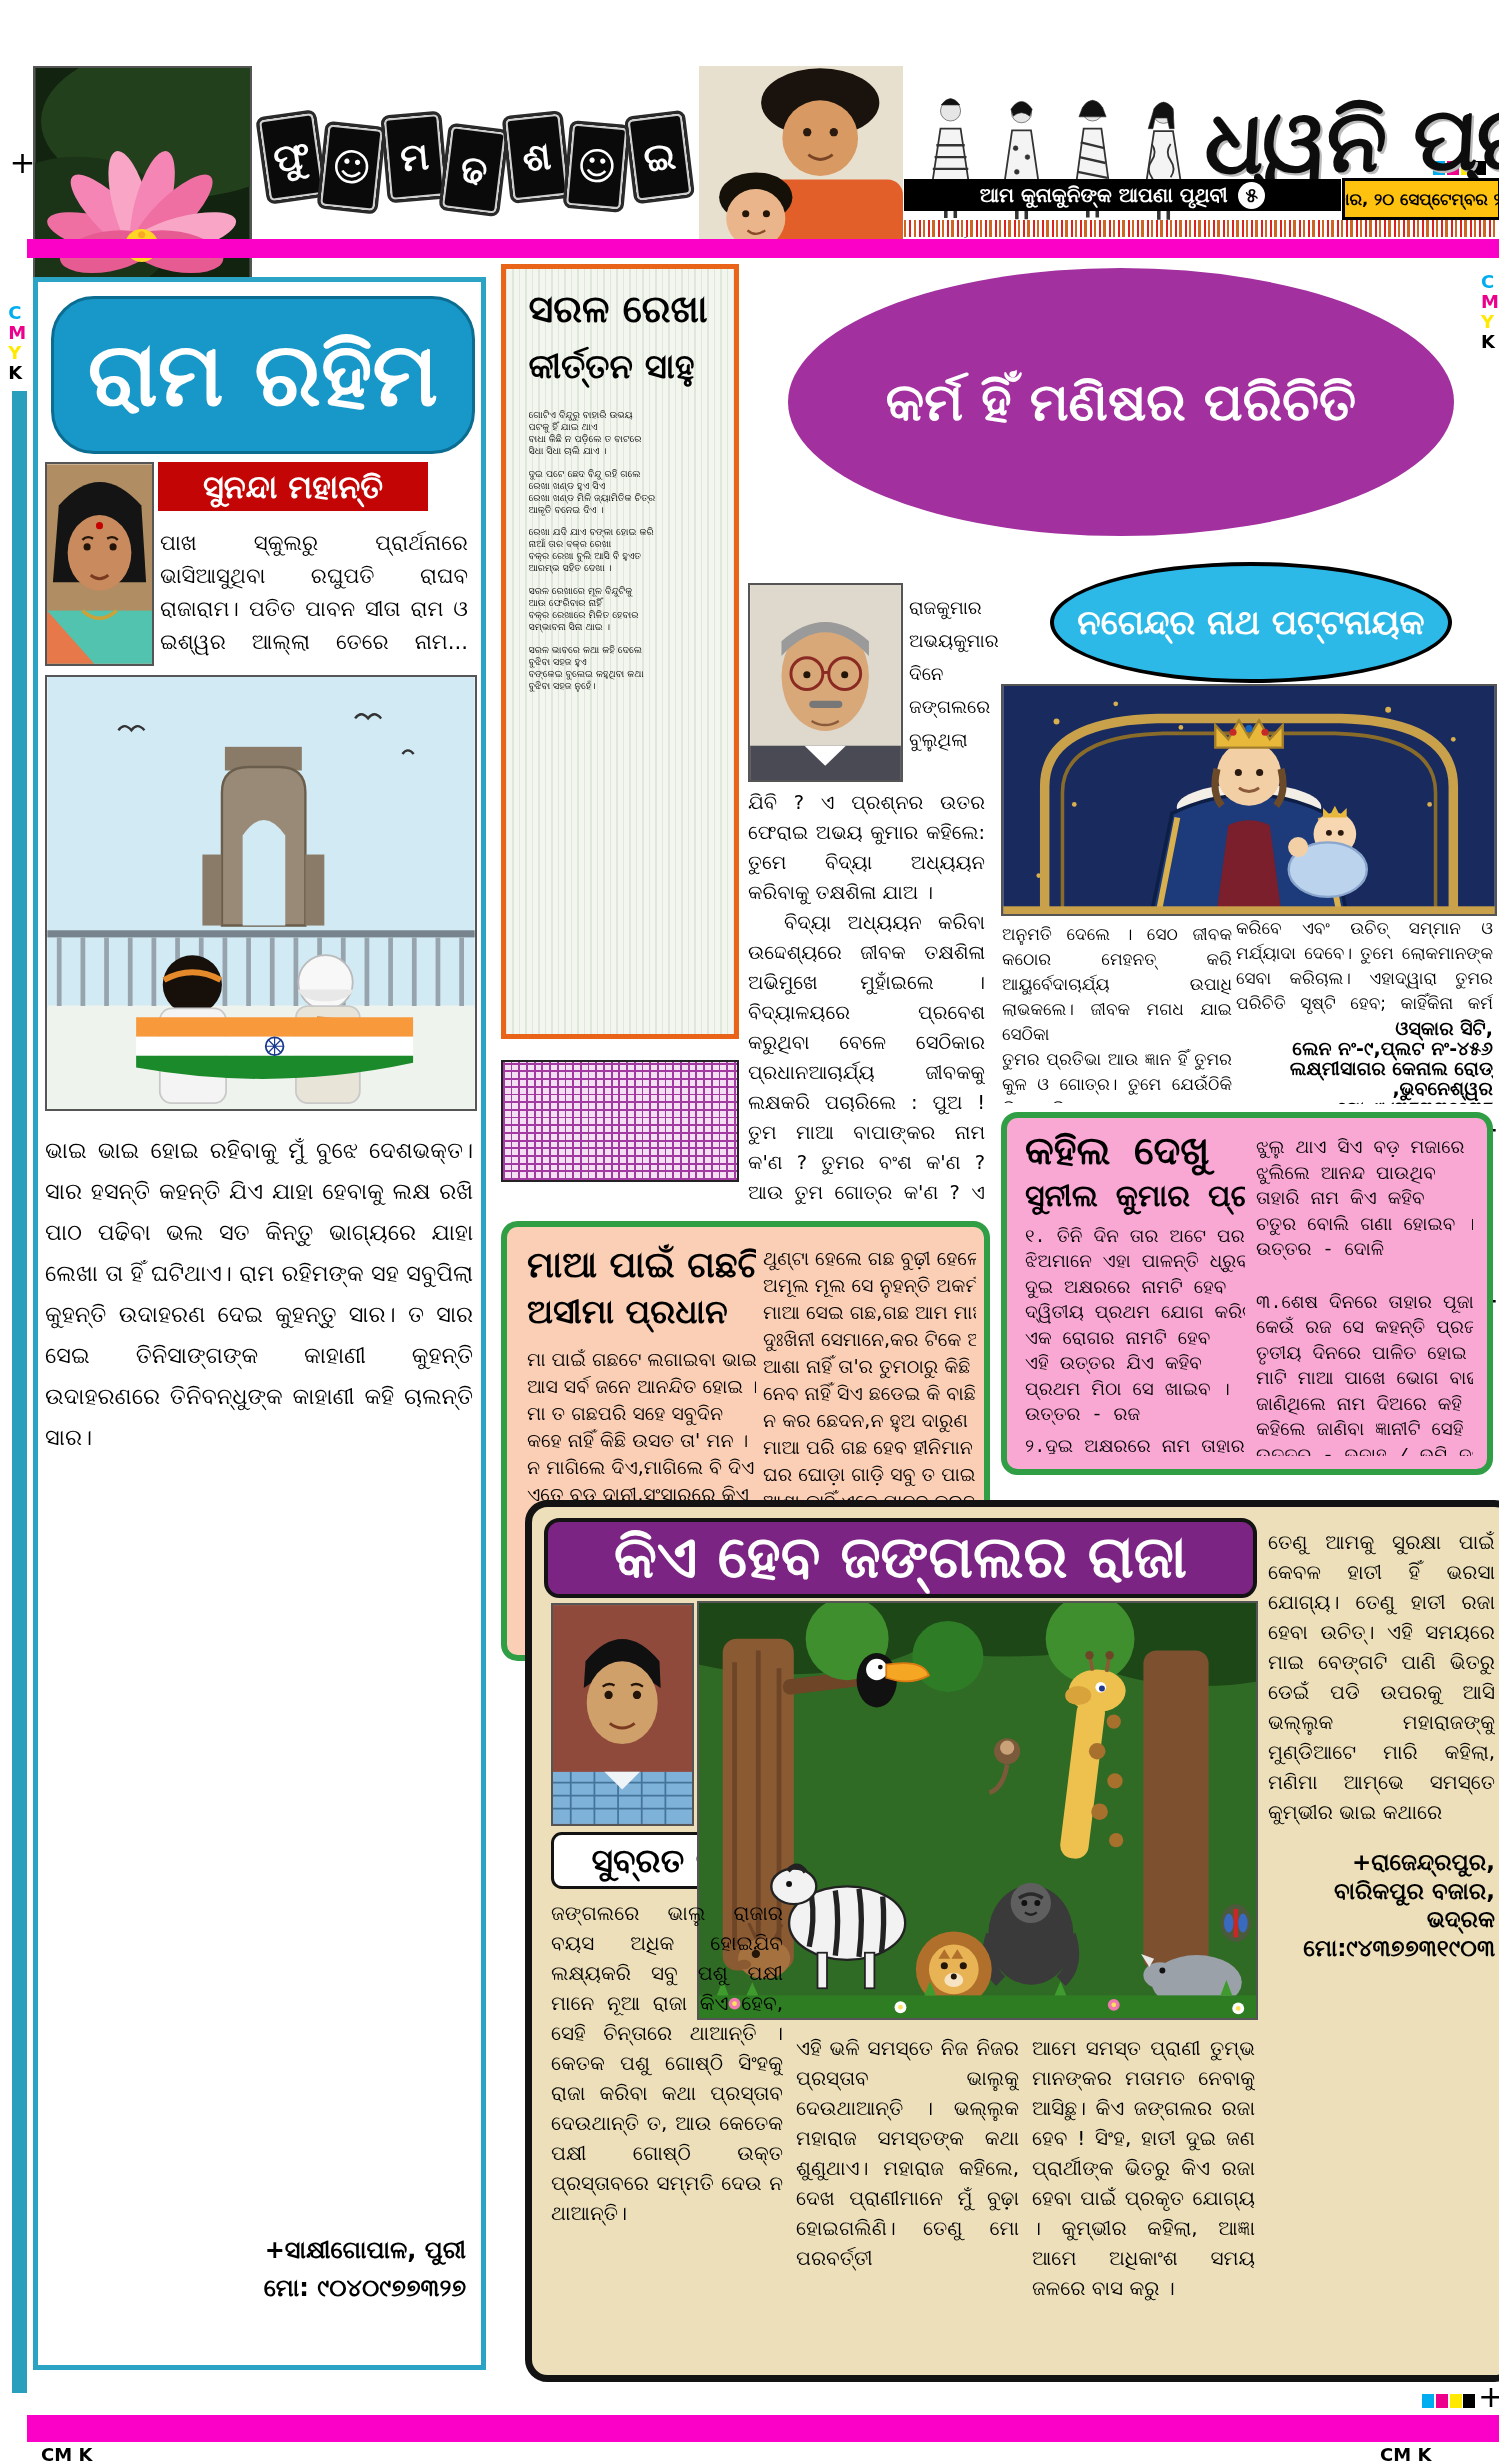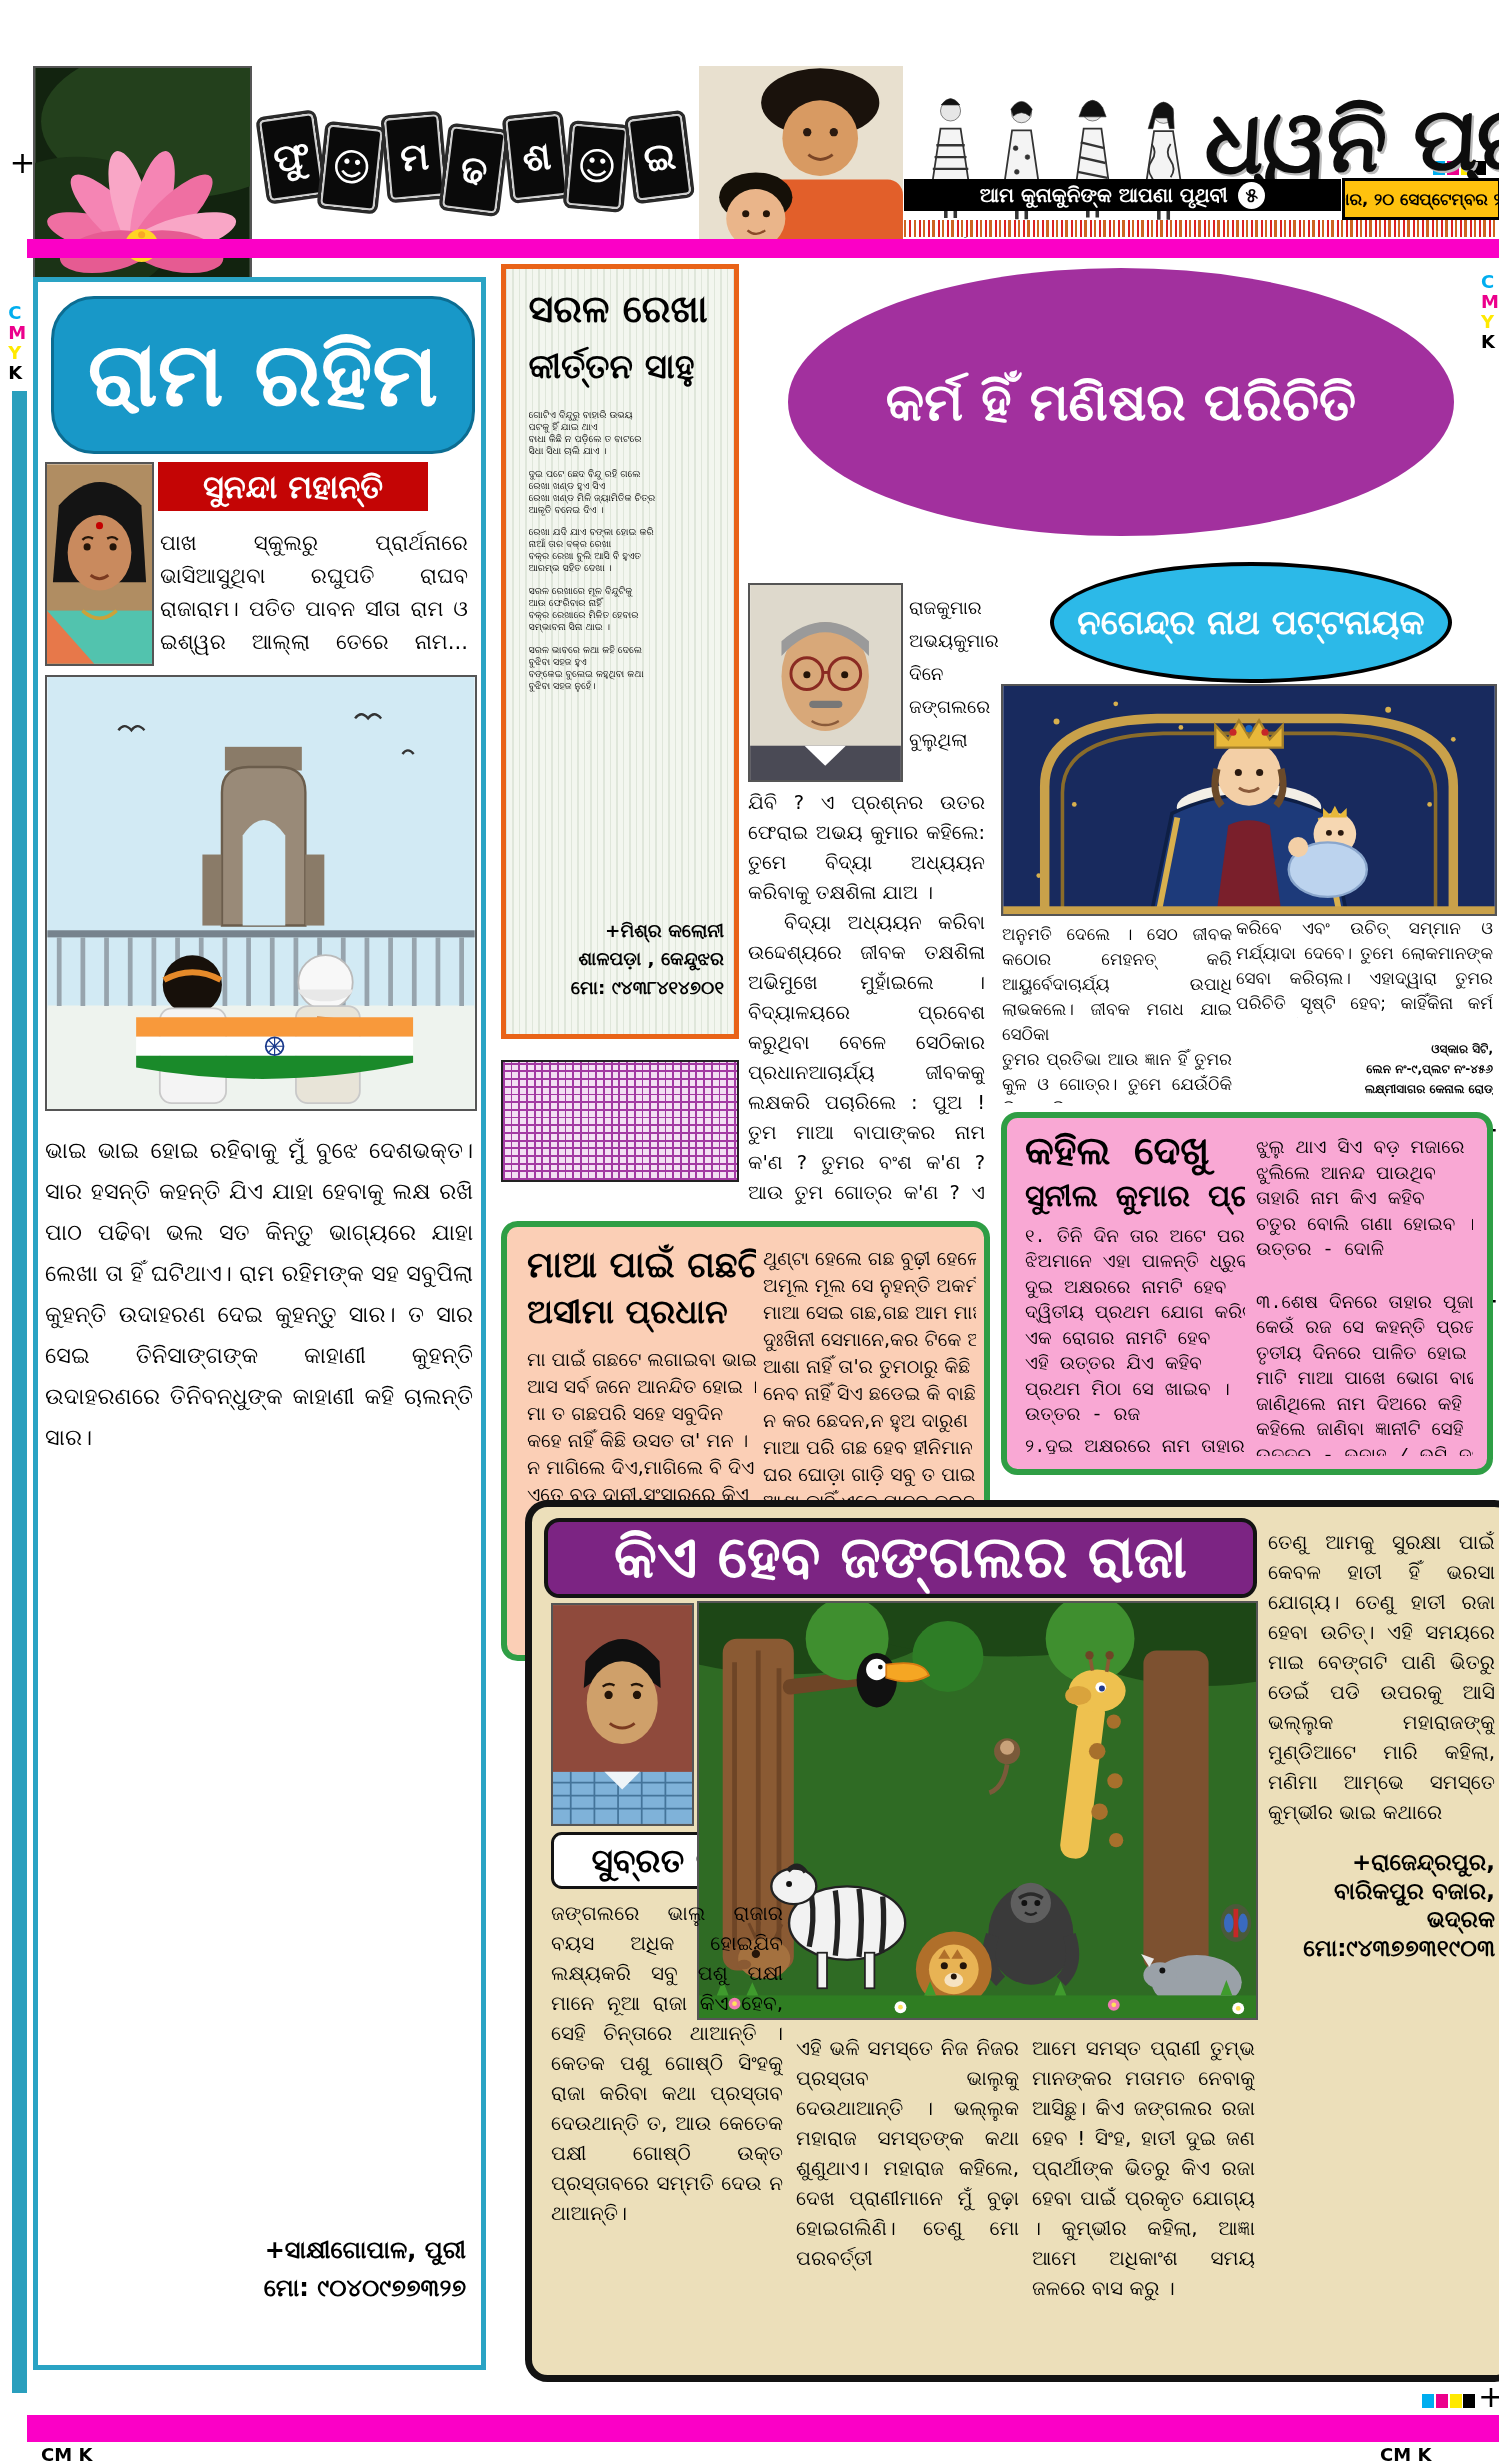--- a/index.html
+++ b/index.html
@@ -295,25 +295,20 @@
           <div>ବକ୍ର ରେଖାରେ ମିଳିତ ହେବାର</div>
           <div>ସମ୍ଭାବନା ସିନା ଥାଇ ।</div>
         </div>
       <div class="stz">
           <div>ସରଳ ଭାବରେ କଥା କହି ଦେଲେ</div>
           <div>ବୁଝିବା ସହଜ ହୁଏ</div>
           <div>ବଙ୍କେଇ ବୁଲେଇ କହୁଥିବା କଥା</div>
           <div>ବୁଝିବା ସହଜ ନୁହେଁ।</div>
         </div>
     </div>
-    <div class="abs r clip signline" style="left:18px;top:648px;width:200px;height:95px;font-size:18.4px;line-height:28.4px;">
-        <div>+ମିଶ୍ର କଲୋନୀ</div>
-        <div>ଶାଳପଡ଼ା , କେନ୍ଦୁଝର</div>
-        <div>ମୋ: ୯୪୩୮୪୧୪୭୦୧</div>
-      </div>
   </div>
 
   <div class="abs gridblk" style="left:501px;top:1060px;width:234px;height:118px;"></div>
 
   <div class="abs karmaellipse clip" style="left:788px;top:268px;width:666px;height:268px;">କର୍ମ ହିଁ ମଣିଷର ପରିଚିତି</div>
   <div class="abs photoframe" style="left:748px;top:583px;width:151px;height:195px;">
     <svg viewBox="0 0 255 330" width="151" height="195">
       <rect width="255" height="330" fill="#ded9cc"></rect>
       <ellipse cx="127" cy="155" rx="74" ry="92" fill="#d8a879"></ellipse>
       <path d="M53,120 Q127,40 201,120 L201,95 Q127,30 53,95 Z" fill="#9a9a9a"></path>
@@ -372,21 +367,21 @@
   <div class="abs just clip karmatext" style="left:748px;top:788px;width:237px;height:422px;">
     <div>ଯିବି ? ଏ ପ୍ରଶ୍ନର ଉତର ଫେରାଇ ଅଭୟ କୁମାର କହିଲେ: ତୁମେ ବିଦ୍ୟା ଅଧ୍ୟୟନ କରିବାକୁ ତକ୍ଷଶିଳା ଯାଅ ।</div>
     <div style="text-indent:36px;">ବିଦ୍ୟା ଅଧ୍ୟୟନ କରିବା ଉଦ୍ଦେଶ୍ୟରେ ଜୀବକ ତକ୍ଷଶିଳା ଅଭିମୁଖେ ମୁହାଁଇଲେ । ବିଦ୍ୟାଳୟରେ ପ୍ରବେଶ କରୁଥିବା ବେଳେ ସେଠିକାର ପ୍ରଧାନଆଚାର୍ଯ୍ୟ ଜୀବକକୁ ଲକ୍ଷକରି ପଚାରିଲେ : ପୁଅ ! ତୁମ ମାଆ ବାପାଙ୍କର ନାମ କ'ଣ ? ତୁମର ବଂଶ କ'ଣ ? ଆଉ ତୁମ ଗୋତ୍ର କ'ଣ ? ଏ ସବୁ ପ୍ରଶ୍ନଗୁଡିକର ସଠିକ ଉତର ଫେରାଇଥିଲେ ଜୀବକ। ଏଥିରେ ଖୁବ୍ ପ୍ରସନ୍ନ ହୋଇ ଆଚାର୍ଯ୍ୟ ଜୀବକଙ୍କୁ ବିଦ୍ୟାଳୟର କକ୍ଷ ଭିତରକୁ ପ୍ରବେଶ କରିବାକୁ</div>
   </div>
   <div class="abs just clip karmasmall" style="left:1002px;top:922px;width:230px;height:181px;">
     <div>ଅନୁମତି ଦେଲେ । ସେଠ ଜୀବକ କଠୋର ମେହନତ୍ କରି ଆୟୁର୍ବେଦାଚାର୍ଯ୍ୟ ଉପାଧି ଲାଭକଲେ। ଜୀବକ ମଗଧ ଯାଇ ସେଠିକା</div>
     <div>ତୁମର ପ୍ରତିଭା ଆଉ ଜ୍ଞାନ ହିଁ ତୁମର କୁଳ ଓ ଗୋତ୍ର। ତୁମେ ଯେଉଁଠିକି ଯିବ ସେଠି ତୁମକୁ ଆଦର ସମାଦର</div>
   </div>
   <div class="abs clip" style="left:1236px;top:916px;width:257px;height:188px;">
     <div class="just karmasmall clip" style="height:102px;">କରିବେ ଏବଂ ଉଚିତ୍ ସମ୍ମାନ ଓ ମର୍ଯ୍ୟାଦା ଦେବେ। ତୁମେ ଲୋକମାନଙ୍କ ସେବା କରିଚାଲ। ଏହାଦ୍ୱାରା ତୁମର ପରିଚିତି ସୃଷ୍ଟି ହେବ; କାହିଁକିନା କର୍ମ ଦ୍ୱାରା ହିଁ ମଣିଷ ପରିଚିତ ହୁଏ, କୁଳ କି ଗୋତ୍ର ନୁହେଁ ।</div>
-    <div class="r signline" style="font-size:12px;line-height:20px;margin-top:21px;">
+    <div class="r signline" style="font-size:19px;line-height:20px;">
         <div>ଓସ୍କାର ସିଟି,</div>
         <div>ଲେନ ନଂ-୯,ପ୍ଲଟ ନଂ-୪୫୬</div>
         <div>ଲକ୍ଷ୍ମୀସାଗର କେନାଲ ରୋଡ୍</div>
         <div>,ଭୁବନେଶ୍ୱର</div>
         <div>ମୋ-୯୪୩୮୩୩୨୧୩୮</div>
       </div>
   </div>
 
   <div class="abs greenbox peach" style="left:501px;top:1221px;width:477px;height:428px;">
     <div class="abs clip" style="left:20px;top:14.2px;width:229px;height:399px;">

